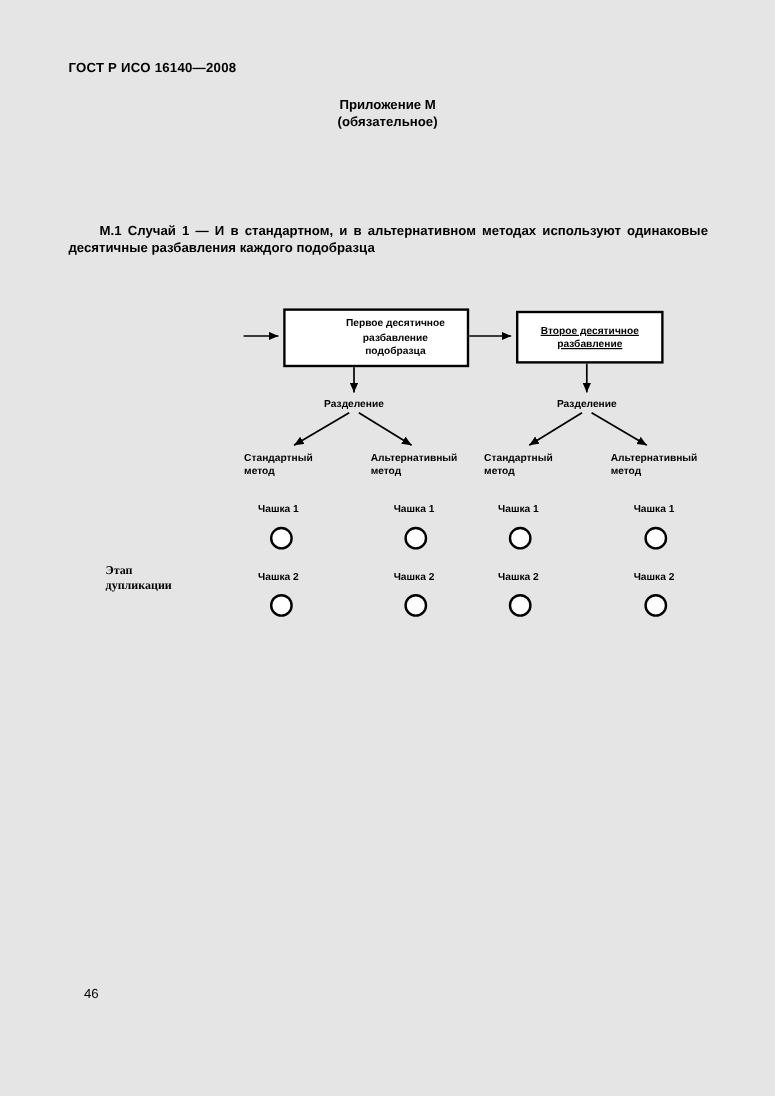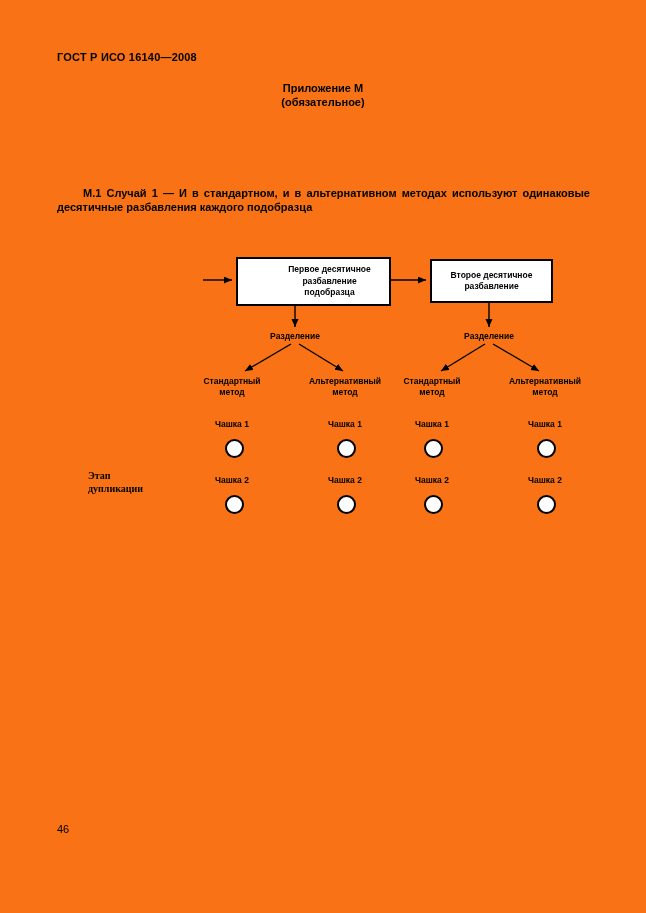--- a/index.html
+++ b/index.html
@@ -1,20 +1,20 @@
 <!DOCTYPE html>
 <html><head>
 <meta charset="utf-8">
 <style>
   html, body { margin: 0; padding: 0; background: #ffffff; }
   .page {
     position: relative;
     width: 646px;
     height: 913px;
-    background: #f97316;
+    background: #e5e5e5;
     font-family: "Liberation Sans", sans-serif;
     color: #000;
     overflow: hidden;
     margin: 0 auto;
   }
   .doc-header {
     position: absolute;
     left: 57px;
     top: 51px;
     font-size: 11px;
@@ -71,27 +71,27 @@
     justify-content: center;
     text-align: center;
     font-size: 8.5px;
     font-weight: bold;
     white-space: pre-line;
     line-height: 1.35;
     background: #fff;
   }
   .box1 { left: 84px;  top: 257px; width: 119px; height: 45px; }
   .box2 { left: 236px; top: 257px; width: 119px; height: 45px; padding-left: 32px; }
-  .box3 { left: 430px; top: 259px; width: 119px; height: 40px; }
+  .box3 { left: 430px; top: 259px; width: 119px; height: 40px; text-decoration: underline; }
 
   .dlabel {
     position: absolute;
     font-size: 8.5px;
     font-weight: bold;
-    text-align: center;
+    text-align: left;
     white-space: pre-line;
     line-height: 1.3;
     transform: translateX(-50%);
   }
   .stage {
     position: absolute;
     left: 88px;
     top: 469px;
     font-size: 10px;
     font-weight: bold;
@@ -102,21 +102,21 @@
   .circle {
     position: absolute;
     width: 15px;
     height: 15px;
     border: 2px solid #000;
     border-radius: 50%;
     background: #fff;
   }
   .page-number {
     position: absolute;
-    left: 57px;
+    left: 70px;
     top: 823px;
     font-size: 11px;
   }
 </style>
 </head>
 <body>
 
 <div class="page">
 
   <div class="doc-header">ГОСТ Р ИСО 16140—2008</div>

